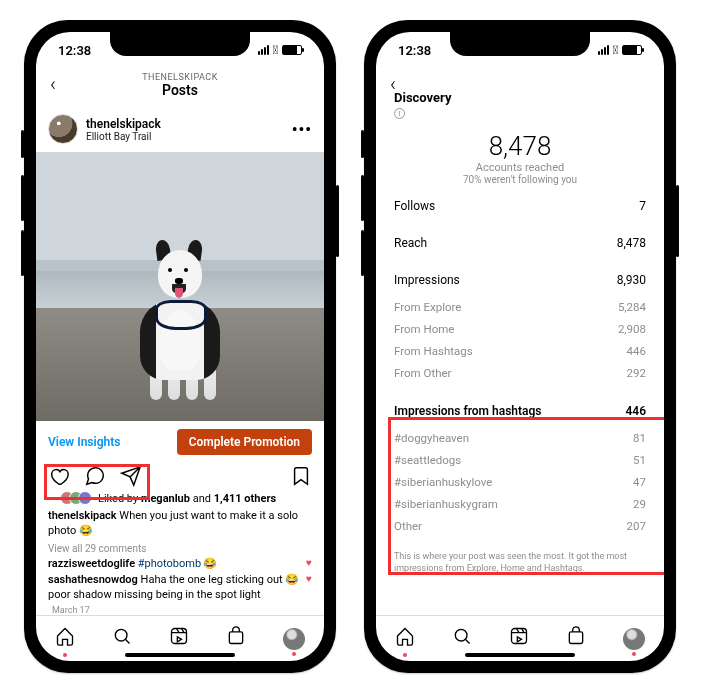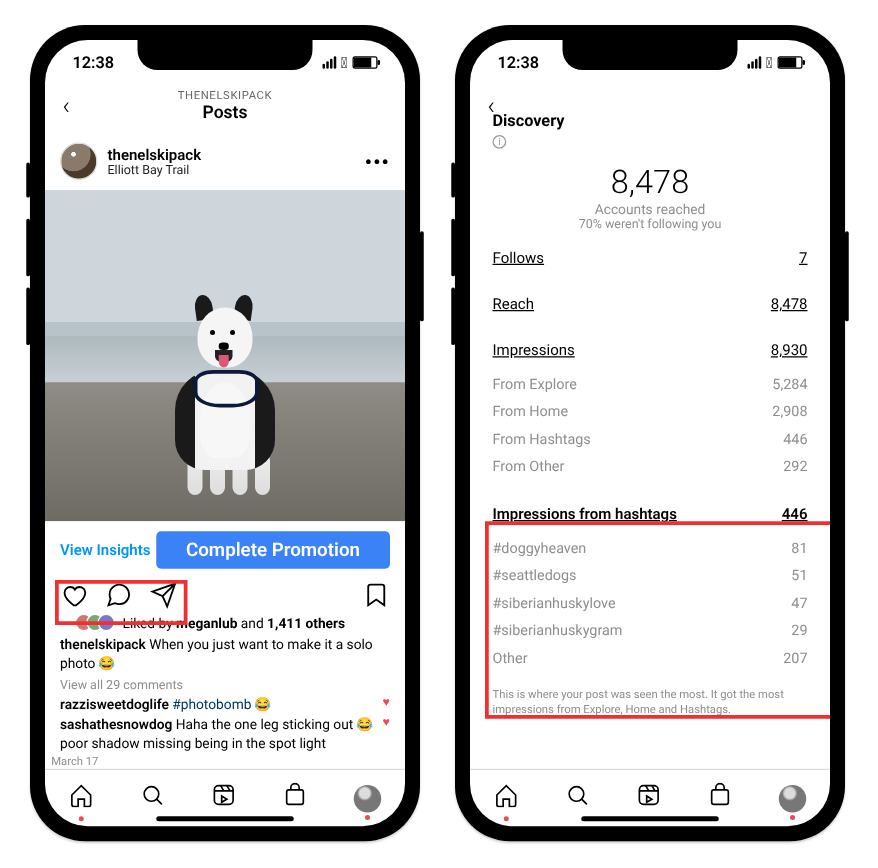--- a/index.html
+++ b/index.html
@@ -78,53 +78,53 @@
   .dog-eye { position:absolute; width:4px; height:4px; background:#000; border-radius:50%; top:28px;}
   .dog-eye.l{left:48px}.dog-eye.r{left:64px}
   .dog-nose { position:absolute; top:38px; left:55px; width:8px; height:6px; background:#000; border-radius:40%; }
   .dog-mouth { position:absolute; top:44px; left:52px; width:14px; height:10px; background:#222; border-radius:0 0 50% 50%; }
   .dog-tongue { position:absolute; top:48px; left:55px; width:8px; height:10px; background:#d57; border-radius:0 0 50% 50%; }
   .dog-leg { position:absolute; bottom:0; width:12px; height:34px; background:linear-gradient(#eee,#ddd); border-radius:6px; }
   .dog-leg.l1{left:30px}.dog-leg.l2{left:48px}.dog-leg.l3{left:66px}.dog-leg.l4{left:84px}
   .harness { position:absolute; top:60px; left:35px; width:52px; height:30px; border:3px solid #0a1a3a; border-radius:30% 30% 40% 40%; }
   .insights-row { display:flex; justify-content:space-between; align-items:center; padding:8px 12px 6px; }
   .view-insights { color:#0095f6; font-size:12px; font-weight:600; }
-  .promo-btn { background:#3b82f6; color:#fff; font-size:15px; font-weight:600; padding:6px 24px; border-radius:4px; }
+  .promo-btn { background:#c2410c; color:#fff; font-size:12px; font-weight:600; padding:6px 12px; border-radius:4px; }
   .highlight-box { position:absolute; border:3px solid #f03030; pointer-events:none; z-index:5; }
   .hb-left { left:8px; top:432px; width:106px; height:36px; }
   .action-row { display:flex; justify-content:space-between; padding:4px 12px 2px; font-size:18px; }
   .action-left { display:flex; gap:14px; }
   .likes-row { display:flex; align-items:center; gap:6px; padding:2px 24px; font-size:11px; }
   .like-avatars { display:flex; }
   .like-av { width:14px; height:14px; border-radius:50%; border:1.5px solid #fff; margin-left:-5px; }
   .like-av:first-child{margin-left:0}
   .caption { padding:2px 12px; font-size:11px; line-height:1.35; }
   .caption .u { font-weight:600; }
   .view-comments { padding:2px 12px; font-size:10px; color:#8e8e8e; }
   .comment { padding:1px 12px; font-size:11px; display:flex; justify-content:space-between; align-items:flex-start; gap:6px;}
   .comment .txt { flex:1; line-height:1.3; }
   .comment .u { font-weight:600; }
   .comment .heart { color:#ed4956; font-size:10px; }
   .hashtag { color:#00376b; }
-  .post-date { padding:2px 5px 0; font-size:9px; color:#8e8e8e; }
+  .post-date { padding:2px 16px 0; font-size:9px; color:#8e8e8e; }
   .tab-bar { height:46px; border-top:1px solid #dbdbdb; display:flex; justify-content:space-around; align-items:center; font-size:20px; position:relative; }
   .tab-avatar { width:22px; height:22px; border-radius:50%; background:radial-gradient(circle at 40% 30%, #ddd 0 20%, #777 30% 100%); position:relative; }
   .tab-dot { position:absolute; width:4px; height:4px; background:#ed4956; border-radius:50%; bottom:-6px; left:50%; transform:translateX(-50%); }
   .home-ind { position:absolute; bottom:4px; left:50%; transform:translateX(-50%); width:110px; height:4px; background:#000; border-radius:3px; }
   
   .ins-content { flex:1; padding:0 18px; overflow:hidden; font-size:12px; position:relative; }
   .ins-section-title { font-size:13px; font-weight:700; margin-top:10px; }
   .info-i { display:inline-block; width:11px; height:11px; border:1px solid #999; border-radius:50%; font-size:8px; text-align:center; line-height:10px; color:#999; margin-top:2px;}
   .ins-big { text-align:center; margin-top:12px; }
   .ins-big-num { font-size:26px; font-weight:300; }
   .ins-big-lbl { font-size:11px; color:#8e8e8e; }
   .ins-big-sub { font-size:10px; color:#8e8e8e; }
   .ins-row { display:flex; justify-content:space-between; padding:9px 0; font-size:12px; }
   .ins-row.sub { color:#8e8e8e; padding:4px 0; font-size:11.5px; }
-  .ins-row.head { font-weight:400; padding-top:14px;text-decoration:underline;}
+  .ins-row.head { font-weight:400; padding-top:14px;}
   .ins-row.headbold { font-weight:600; }
   .hb-right { left:12px; top:385px; width:284px; height:158px; }
   .ins-foot { font-size:9px; color:#8e8e8e; margin-top:14px; line-height:1.3; }
   svg.icon { width:22px; height:22px; stroke:#000; stroke-width:1.6; fill:none; }
   svg.icon-sm { width:20px; height:20px; stroke:#000; stroke-width:1.6; fill:none; }
 </style>
 </head>
 <body>
 
 <div class="phone">

